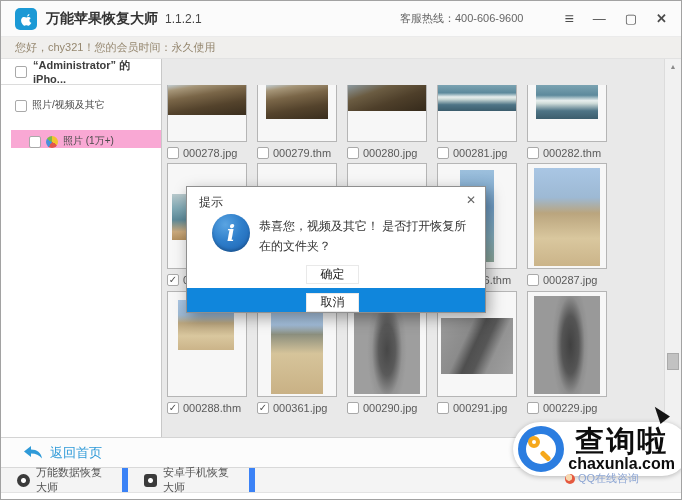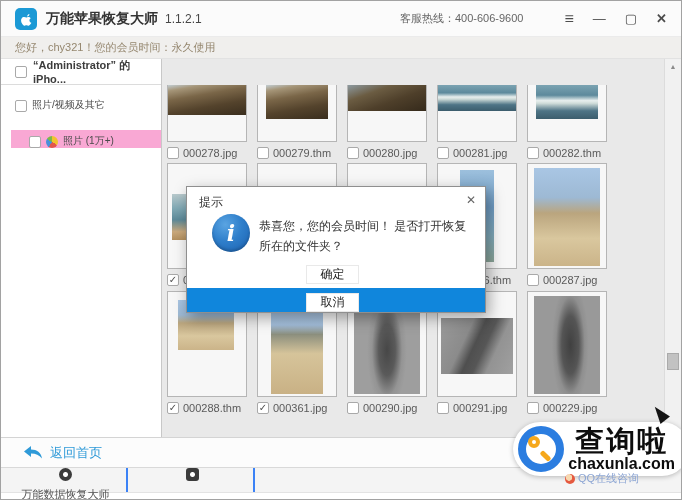--- a/index.html
+++ b/index.html
@@ -102,21 +102,21 @@
   .dlg-btn { width:53px; height:19px; background:#fff; border:1px solid #e9e9e9; font-size:12px;
              color:#222; display:flex; align-items:center; justify-content:center; cursor:default; }
 
   
   .backrow { position:absolute; top:436px; left:0; right:0; height:30px; background:#fcfcfc;
              border-top:1px solid #d4d4d4; display:flex; align-items:center; gap:7px;
              padding-left:22px; color:#2f9ad8; font-size:13px; }
   .tabbar { position:absolute; top:466px; left:0; right:0; height:26px; background:#f4f4f4;
             border-top:1px solid #d9d9d9; border-bottom:1px solid #e3e3e3; display:flex; }
   .tab { display:flex; align-items:center; gap:6px; padding:0 12px 0 16px;
-         border-right:2px solid #3b82f6; font-size:11px; color:#555; width:127px;flex-direction:column; }
+         border-right:6px solid #3b82f6; font-size:11px; color:#555; width:127px; }
   .tab-icon-round { width:13px; height:13px; border-radius:50%; flex:0 0 auto;
         background:radial-gradient(circle at 50% 50%, #fff 0 2px, #3b3b3b 3px); }
   .tab-icon-square { width:13px; height:13px; border-radius:3px; flex:0 0 auto;
         background:radial-gradient(circle at 50% 50%, #fff 0 2px, #3b3b3b 3px); }
 
   
   .watermark { position:absolute; right:-8px; bottom:23px; height:54px; background:#fff;
                border-radius:28px; display:flex; align-items:center; padding:0 14px 0 5px;
                box-shadow:0 1px 5px rgba(0,0,0,.25); z-index:60; }
   .wm-logo { width:46px; height:46px; border:8px solid #2b7de0; border-radius:50%;
@@ -327,41 +327,42 @@
         <div class="scroll-thumb"></div>
         <div class="scroll-arrow down">▼</div>
       </div>
     </div>
   </div>
 
   <div class="dialog">
     <span class="dlg-title">提示</span>
     <span class="dlg-close">✕</span>
     <div class="dlg-icon">i</div>
-    <div class="dlg-msg">恭喜您，您的会员时间！ 是否打开恢复所在的文件夹？</div>
+    <div class="dlg-msg">恭喜您，视频及其它！ 是否打开恢复所在的文件夹？</div>
     <div class="dlg-footer">
       <div class="dlg-btn">确定</div>
       <div class="dlg-btn">取消</div>
     </div>
   </div>
 
   <div class="backrow">
     <svg width="20" height="15" viewBox="0 0 20 15">
         <path d="M8 1 L1 6.5 L8 12 L8 8.6 C13 8.6 16 10.2 19 13.5 C18 7.4 14 4.6 8 4.6 Z" fill="#2f9ad8"></path>
       </svg>
     <span>返回首页</span>
   </div>
 
   <div class="tabbar">
     <div class="tab">
       <span class="tab-icon-round"></span>
       <span>万能数据恢复大师</span>
     </div>
     <div class="tab">
       <span class="tab-icon-square"></span>
+      <span>安卓手机恢复大师</span>
     </div>
   </div>
 
   <div class="watermark">
     <div class="wm-logo">
       <span class="wm-glass"></span>
       <span class="wm-handle"></span>
     </div>
     <div class="wm-text">
       <span class="wm-brand">查询啦</span>

